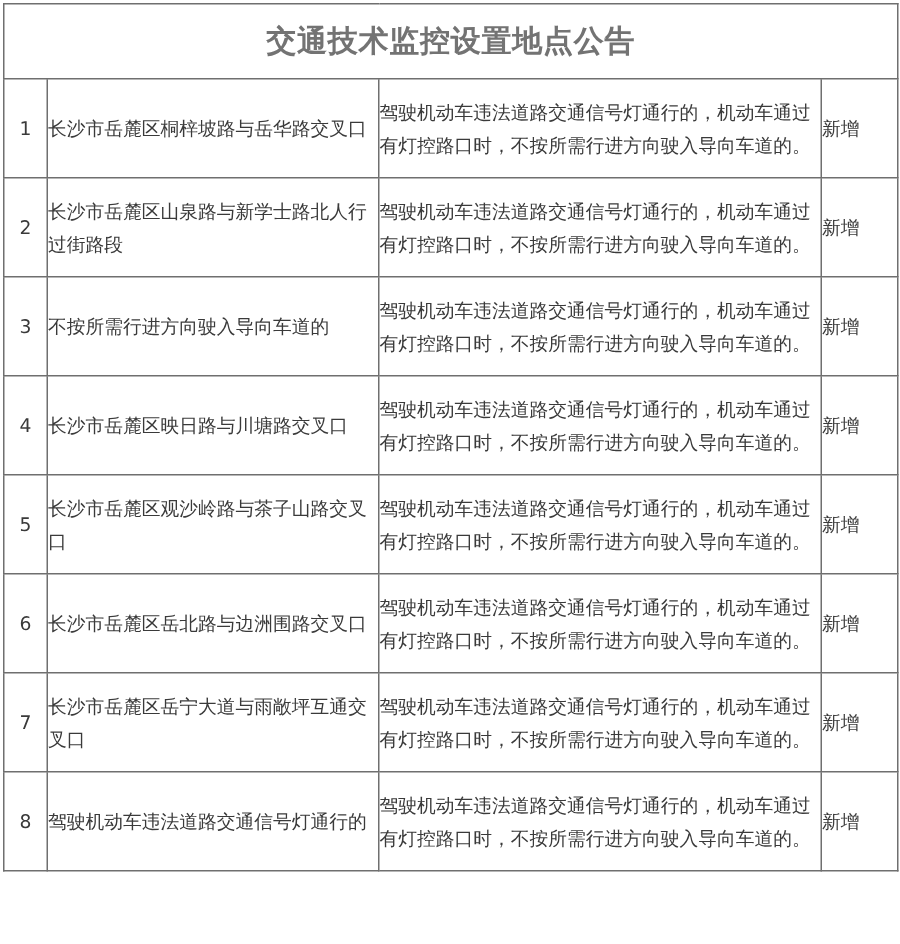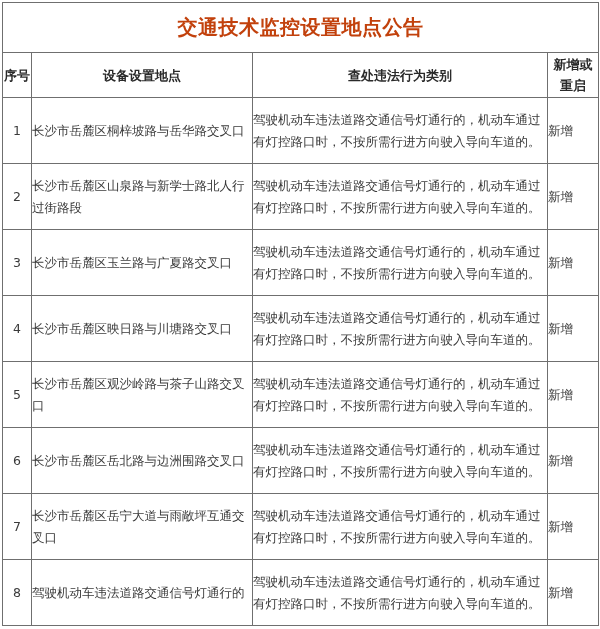--- a/index.html
+++ b/index.html
@@ -29,21 +29,21 @@
   table.notice td, table.notice th {
     border: 1.5px solid #6f6f6f;
     padding: 0;
   }
   .title-cell {
     height: 49px;
     text-align: center;
     vertical-align: middle;
     font-size: 20px;
     font-weight: bold;
-    color: #c2410c;
+    color: #737373;
     letter-spacing: 0.5px;
   }
   th.hdr {
     height: 44px;
     font-size: 13px;
     font-weight: bold;
     color: #2a2a2a;
     text-align: center;
     vertical-align: middle;
     line-height: 21px;
@@ -72,42 +72,36 @@
     <colgroup>
       <col class="c1">
         <col class="c2">
         <col class="c3">
         <col class="c4">
     </colgroup>
     <tbody>
         <tr>
       <td class="title-cell" colspan="4">交通技术监控设置地点公告</td>
     </tr>
-    <tr>
-      <th class="hdr">序号</th>
-      <th class="hdr">设备设置地点</th>
-      <th class="hdr">查处违法行为类别</th>
-      <th class="hdr">新增或重启</th>
-    </tr>
 
     <tr>
       <td class="cell num">1</td>
       <td class="cell loc">长沙市岳麓区桐梓坡路与岳华路交叉口</td>
       <td class="cell viol">驾驶机动车违法道路交通信号灯通行的，机动车通过有灯控路口时，不按所需行进方向驶入导向车道的。</td>
       <td class="cell stat">新增</td>
     </tr>
     <tr>
       <td class="cell num">2</td>
       <td class="cell loc">长沙市岳麓区山泉路与新学士路北人行过街路段</td>
       <td class="cell viol">驾驶机动车违法道路交通信号灯通行的，机动车通过有灯控路口时，不按所需行进方向驶入导向车道的。</td>
       <td class="cell stat">新增</td>
     </tr>
     <tr>
       <td class="cell num">3</td>
-      <td class="cell loc">长沙市岳麓区玉兰路与广夏路交叉口</td>
+      <td class="cell loc">不按所需行进方向驶入导向车道的</td>
       <td class="cell viol">驾驶机动车违法道路交通信号灯通行的，机动车通过有灯控路口时，不按所需行进方向驶入导向车道的。</td>
       <td class="cell stat">新增</td>
     </tr>
     <tr>
       <td class="cell num">4</td>
       <td class="cell loc">长沙市岳麓区映日路与川塘路交叉口</td>
       <td class="cell viol">驾驶机动车违法道路交通信号灯通行的，机动车通过有灯控路口时，不按所需行进方向驶入导向车道的。</td>
       <td class="cell stat">新增</td>
     </tr>
     <tr>

